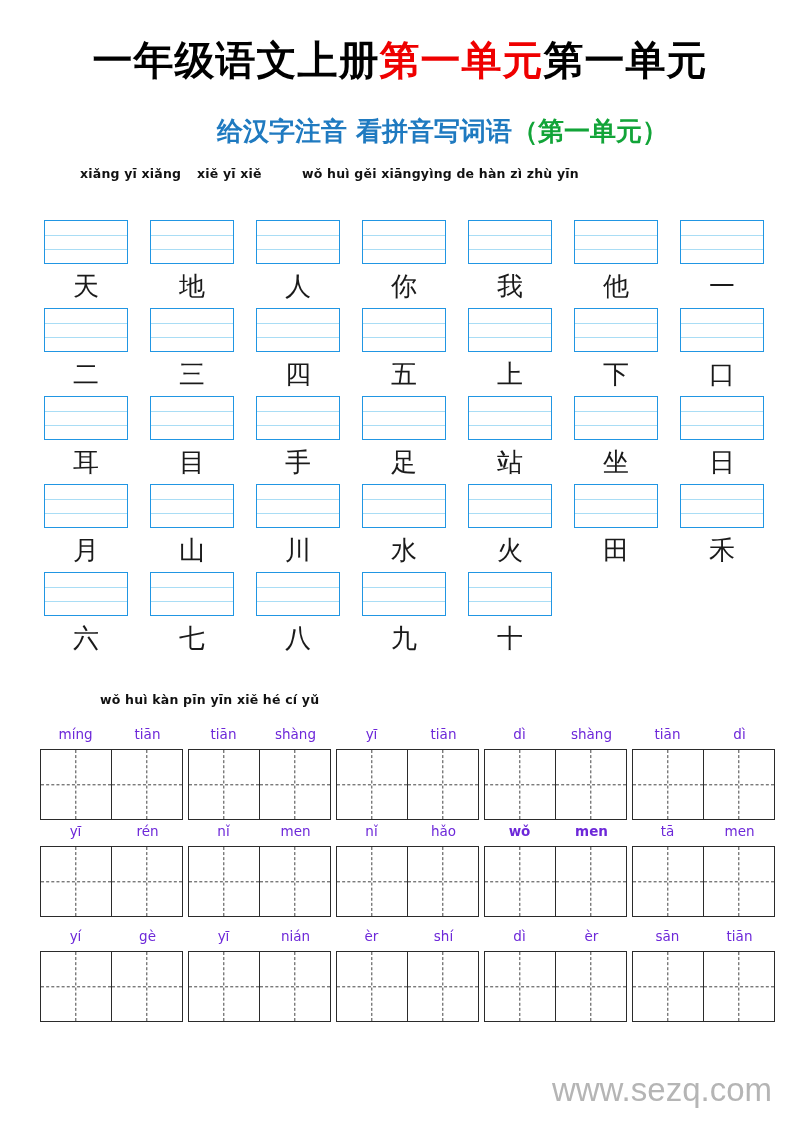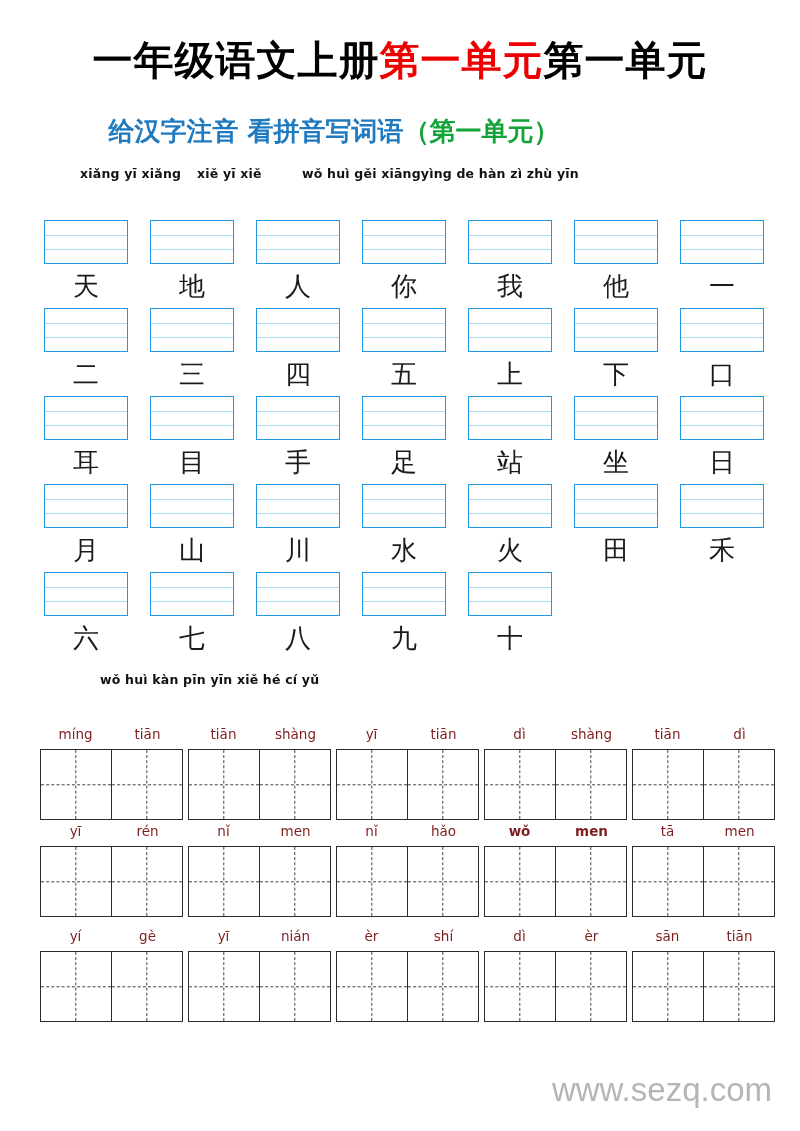--- a/index.html
+++ b/index.html
@@ -22,21 +22,21 @@
     font-size:40px;
     letter-spacing:1px;
     white-space:nowrap;
     line-height:1;
   }
   .main-title .seg-red{color:#ef0000;}
   .main-title .seg-black{color:#000000;}
 
   .sub-title{
     position:absolute;left:0;top:118px;width:668px;
-    text-align:center;
+    text-align:right;
     font-family:"DejaVu Serif","Liberation Serif",serif;
     font-weight:bold;
     font-size:26px;
     white-space:nowrap;
     line-height:1;
   }
   .sub-title .seg-blue{color:#1f7ac0;}
   .sub-title .seg-green{color:#12a438;}
 
   
@@ -81,21 +81,21 @@
     font-family:"DejaVu Serif","Liberation Serif",serif;
     font-size:26px;line-height:40px;color:#1a1a1a;
   }
 
   
   .s2{position:absolute;left:0;top:0;width:800px;}
   .s2-row{position:absolute;left:0;width:800px;height:103px;}
   .s2-group{position:absolute;top:0;width:143px;}
   .s2-pinyin{
     position:relative;height:20px;width:143px;
-    font-size:13.5px;color:#7f1d1d;
+    font-size:13.5px;color:#6d28d9;
     font-family:"DejaVu Sans",sans-serif;
   }
   .s2-pinyin .p-left,.s2-pinyin .p-right{
     position:absolute;top:0;width:71px;text-align:center;white-space:nowrap;
   }
   .s2-pinyin .p-left{left:0;}
   .s2-pinyin .p-right{left:72px;}
   .s2-grid{
     position:relative;width:143px;height:71px;margin-top:3px;
     display:flex;
@@ -396,21 +396,21 @@
               <div class="l2"></div>
             </div>
             <div class="s1-char">十</div>
           </div>
         </div>
       </div>
     </div>
 
   <div class="section-head sec2">
     <div class="sh-pinyin" id="s2-pinyin">
-        <span style="left: 68px;">wǒ huì kàn pīn yīn xiě hé  cí  yǔ</span>
+        <span style="left: 68px; margin-top: 20px;">wǒ huì kàn pīn yīn xiě hé  cí  yǔ</span>
       </div>
   </div>
 
   <div class="s2" id="s2-body">
       <div class="s2-row" style="top: 726px;">
         <div class="s2-group" style="left: 40px;">
           <div class="s2-pinyin">
             <span class="p-left">míng</span>
             <span class="p-right">tiān</span>
           </div>

